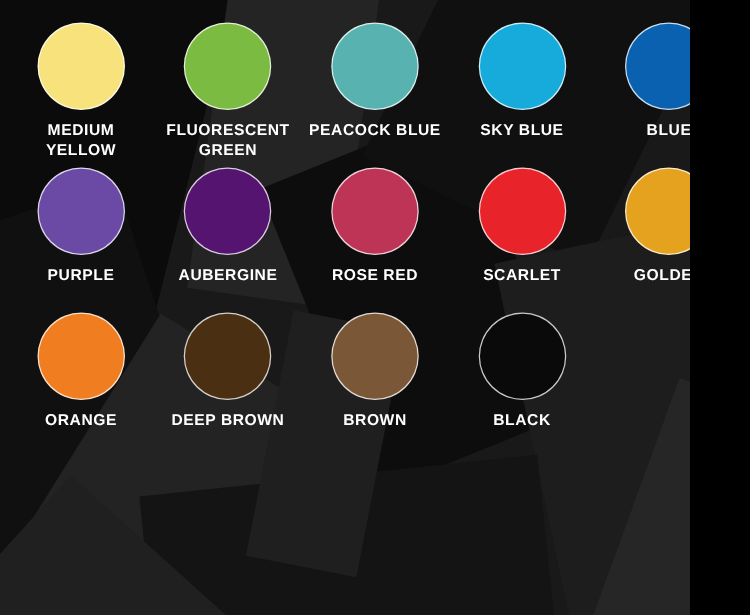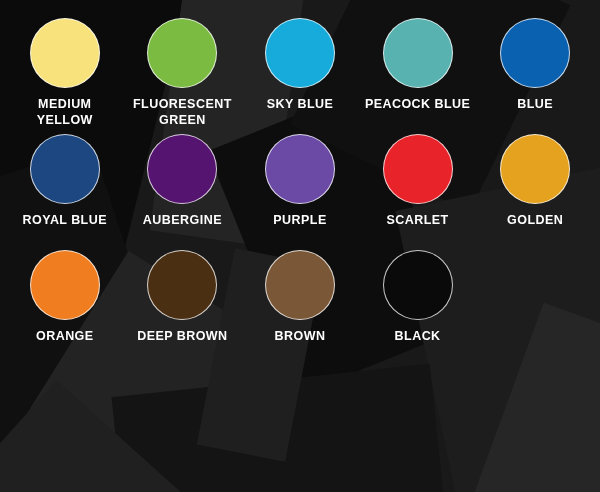--- a/index.html
+++ b/index.html
@@ -2,21 +2,21 @@
 <html><head>
 <meta charset="utf-8">
 <style>
   html, body {
     margin: 0;
     padding: 0;
     background: #000;
   }
   #page {
     position: relative;
-    width: 600px;
+    width: 552px;
     height: 492px;
     overflow: hidden;
     background: #151515;
     font-family: "Liberation Sans", sans-serif;
   }
   
   .bg-base {
     position: absolute;
     inset: 0;
     background: #191919;
@@ -144,50 +144,50 @@
 
 
     <div class="cell">
       <div class="swatch" style="background-color: rgb(123, 187, 66);"></div>
       <div class="label">FLUORESCENT GREEN</div>
     </div>
 
 
 
     <div class="cell">
+      <div class="swatch" style="background-color: rgb(87, 178, 176);"></div>
+      <div class="label">PEACOCK BLUE</div>
+    </div>
+
+    <div class="cell">
       <div class="swatch" style="background-color: rgb(23, 171, 220);"></div>
       <div class="label">SKY BLUE</div>
     </div>
 
     <div class="cell">
-      <div class="swatch" style="background-color: rgb(87, 178, 176);"></div>
-      <div class="label">PEACOCK BLUE</div>
-    </div>
-
-    <div class="cell">
       <div class="swatch" style="background-color: rgb(10, 97, 176);"></div>
       <div class="label">BLUE</div>
     </div>
 
-    <div class="cell">
-      <div class="swatch" style="background-color: rgb(28, 71, 128);"></div>
-      <div class="label">ROYAL BLUE</div>
+
+    <div class="cell">
+      <div class="swatch" style="background-color: rgb(106, 74, 164);"></div>
+      <div class="label">PURPLE</div>
     </div>
 
     <div class="cell">
       <div class="swatch" style="background-color: rgb(84, 20, 111);"></div>
       <div class="label">AUBERGINE</div>
     </div>
 
-    <div class="cell">
-      <div class="swatch" style="background-color: rgb(106, 74, 164);"></div>
-      <div class="label">PURPLE</div>
-    </div>
-
-
+
+    <div class="cell">
+      <div class="swatch" style="background-color: rgb(190, 52, 87);"></div>
+      <div class="label">ROSE RED</div>
+    </div>
 
     <div class="cell">
       <div class="swatch" style="background-color: rgb(232, 35, 42);"></div>
       <div class="label">SCARLET</div>
     </div>
 
     <div class="cell">
       <div class="swatch" style="background-color: rgb(229, 162, 30);"></div>
       <div class="label">GOLDEN</div>
     </div>

